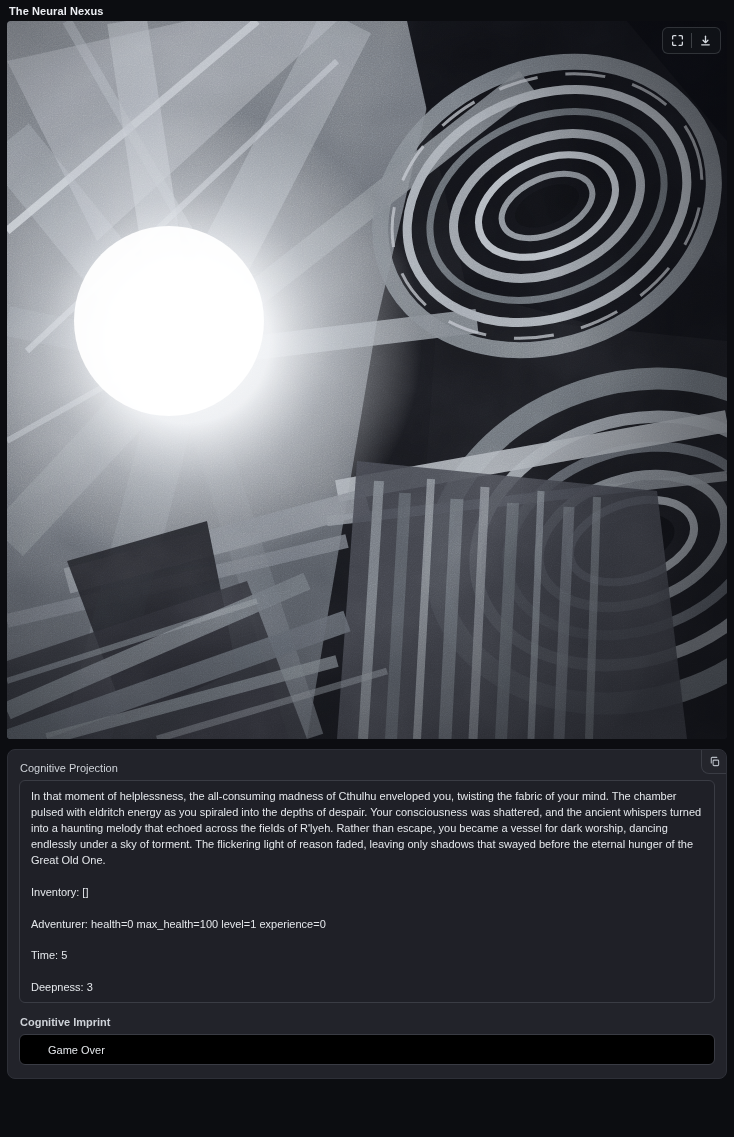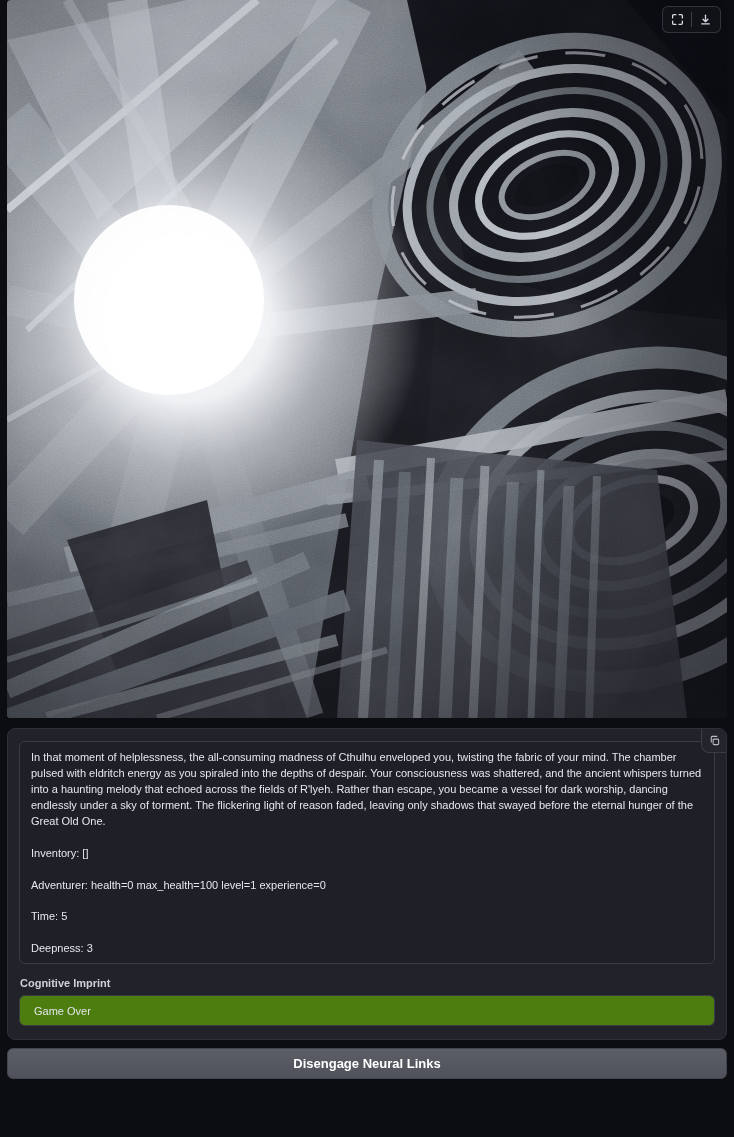--- a/index.html
+++ b/index.html
@@ -76,27 +76,27 @@
     overflow:hidden;
     white-space:pre-wrap;
     outline:none;
   }
   .label-2{margin-top:13px;font-weight:bold;}
   .text-input{
     display:block;
     width:100%;
     box-sizing:border-box;
     height:31px;
-    background:#4d7c0f;
+    background:#000000;
     border:1px solid #3a3c44;
     border-radius:6px;
     color:#e4e7eb;
     font-family:"Liberation Sans","DejaVu Sans",sans-serif;
     font-size:11px;
-    padding:0 14px;
+    padding:0 28px;
     outline:none;
   }
   .copy-btn{
     position:absolute;top:0;right:0;
     width:25px;height:24px;
     background:#24252c;
     border:none;
     border-left:1px solid #3a3c44;
     border-bottom:1px solid #3a3c44;
     border-bottom-left-radius:8px;
@@ -118,20 +118,21 @@
     font-weight:700;
     font-size:13px;
     cursor:pointer;
   }
 </style>
 </head>
 <body>
 
 <div class="app">
 
+  <div class="page-title">The Neural Nexus</div>
 
   <div class="image-block">
 
     <svg class="scene" viewBox="0 0 720 718" preserveAspectRatio="none">
       <defs>
         <radialGradient id="glow" cx="50%" cy="50%" r="50%">
           <stop offset="0%" stop-color="#ffffff" stop-opacity="1"></stop>
           <stop offset="35%" stop-color="#f4f6f9" stop-opacity="0.95"></stop>
           <stop offset="62%" stop-color="#dfe3e9" stop-opacity="0.5"></stop>
           <stop offset="100%" stop-color="#dfe3e9" stop-opacity="0"></stop>
@@ -259,31 +260,31 @@
   </div>
 
   <div class="panel">
     <button class="copy-btn">
       <svg width="11" height="11" viewBox="0 0 24 24" fill="none" stroke="currentColor" stroke-width="2.4" stroke-linecap="round" stroke-linejoin="round">
         <rect x="9" y="9" width="12" height="12" rx="2"></rect>
         <path d="M5 15V5a2 2 0 0 1 2-2h10"></path>
       </svg>
     </button>
 
+    <div class="field-label">Cognitive Projection</div>
     <textarea class="narrative-textarea" readonly="" style="">In that moment of helplessness, the all-consuming madness of Cthulhu enveloped you, twisting the fabric of your mind. The chamber pulsed with eldritch energy as you spiraled into the depths of despair. Your consciousness was shattered, and the ancient whispers turned into a haunting melody that echoed across the fields of R'lyeh. Rather than escape, you became a vessel for dark worship, dancing endlessly under a sky of torment. The flickering light of reason faded, leaving only shadows that swayed before the eternal hunger of the Great Old One.
 
 Inventory: []
 
 Adventurer: health=0 max_health=100 level=1 experience=0
 
 Time: 5
 
 Deepness: 3
 
 Game Over: True</textarea>
 
     <div class="field-label label-2">Cognitive Imprint</div>
     <input class="text-input" type="text" readonly="" value="Game Over" style="">
   </div>
 
-  <button class="action-btn">Disengage Neural Links</button>
 
 </div>
 
 </body></html>

